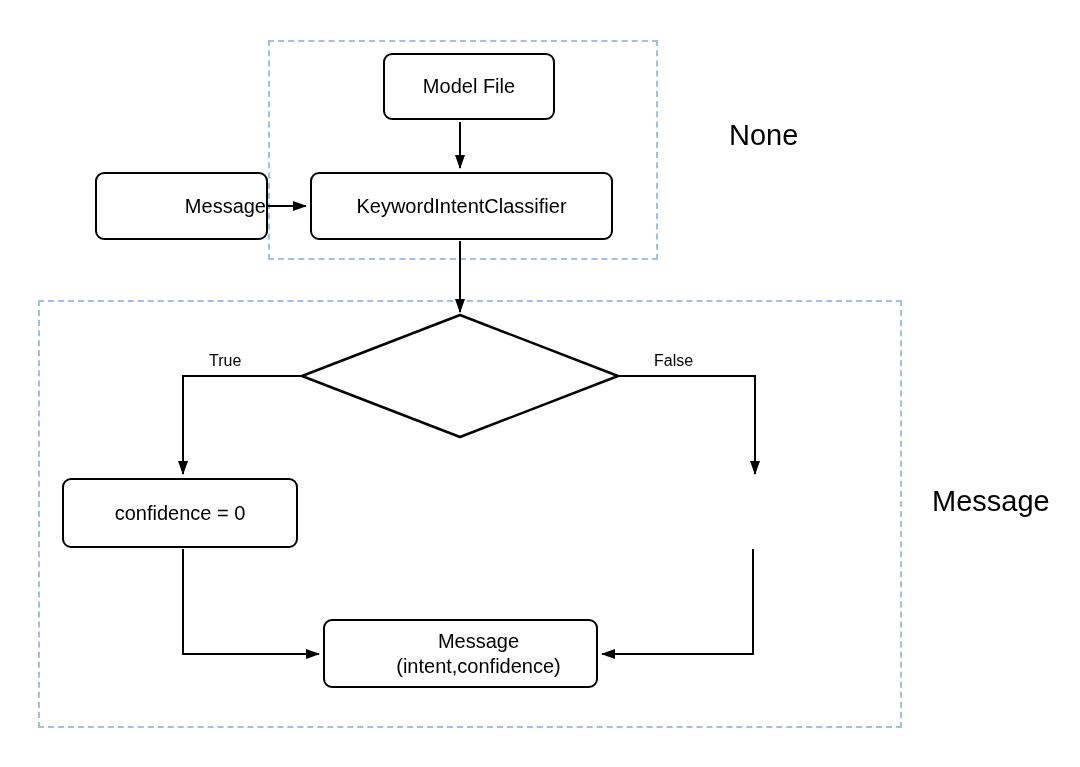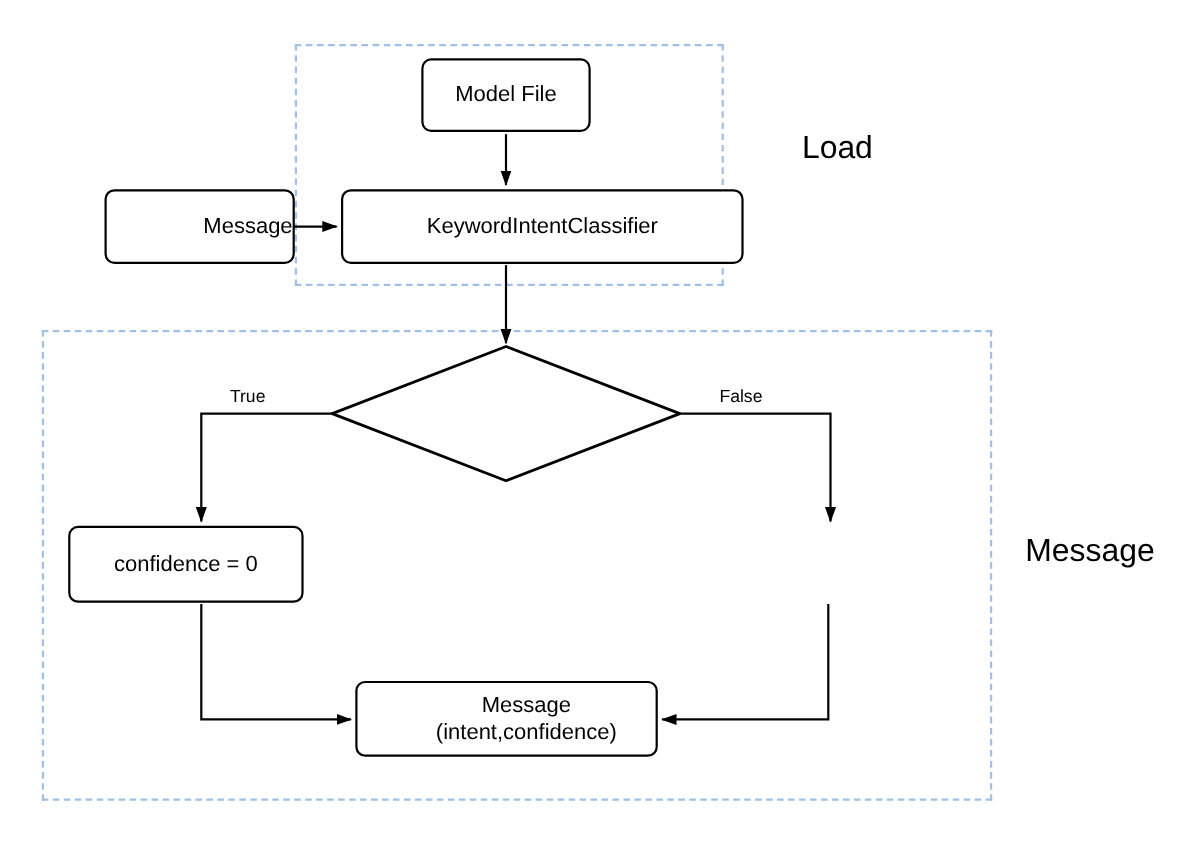--- a/index.html
+++ b/index.html
@@ -55,24 +55,24 @@
     background: var(--node-fill);
     border: 2.5px solid var(--node-border);
     border-radius: 9px;
     display: flex;
     align-items: center;
     justify-content: center;
     text-align: center;
     font-size: 20px;
     line-height: 25px;
   }
-  .node-model-file      { left: 383px; top: 53px;  width: 154px; height: 67px; }
+  .node-model-file      { left: 383px; top: 53px;  width: 172px; height: 67px; }
   .node-message-in      { left: 95px;  top: 172px; width: 173px; height: 68px; justify-content: flex-end; }
-  .node-classifier      { left: 310px; top: 172px; width: 366px; height: 68px; justify-content: center; }
-  .node-confidence-zero { left: 62px;  top: 478px; width: 214px; height: 70px; }
+  .node-classifier      { left: 310px; top: 172px; width: 303px; height: 68px; justify-content: center; }
+  .node-confidence-zero { left: 62px;  top: 478px; width: 236px; height: 70px; }
   .node-confidence-one  { left: 633px; top: 478px; width: 240px; height: 70px; }
   .node-message-out     { left: 323px; top: 619px; width: 275px; height: 69px; padding-left: 36px; }
   .decision-label {
     position: absolute;
     z-index: 3;
     left: 310px; top: 348px;
     width: 300px;
     text-align: center;
     font-size: 20px;
     line-height: 27px;
@@ -144,16 +144,16 @@
   </div>
 
 
   <div class="node node-message-out">
     <span>Message (intent,confidence)</span>
   </div>
 
   <div class="edge-label edge-label-true">True</div>
   <div class="edge-label edge-label-false">False</div>
 
-  <div class="region-label region-label-load">Load</div>
+  <div class="region-label region-label-load">None</div>
   <div class="region-label region-label-process">Message</div>
 
 </div>
 
 </body></html>

